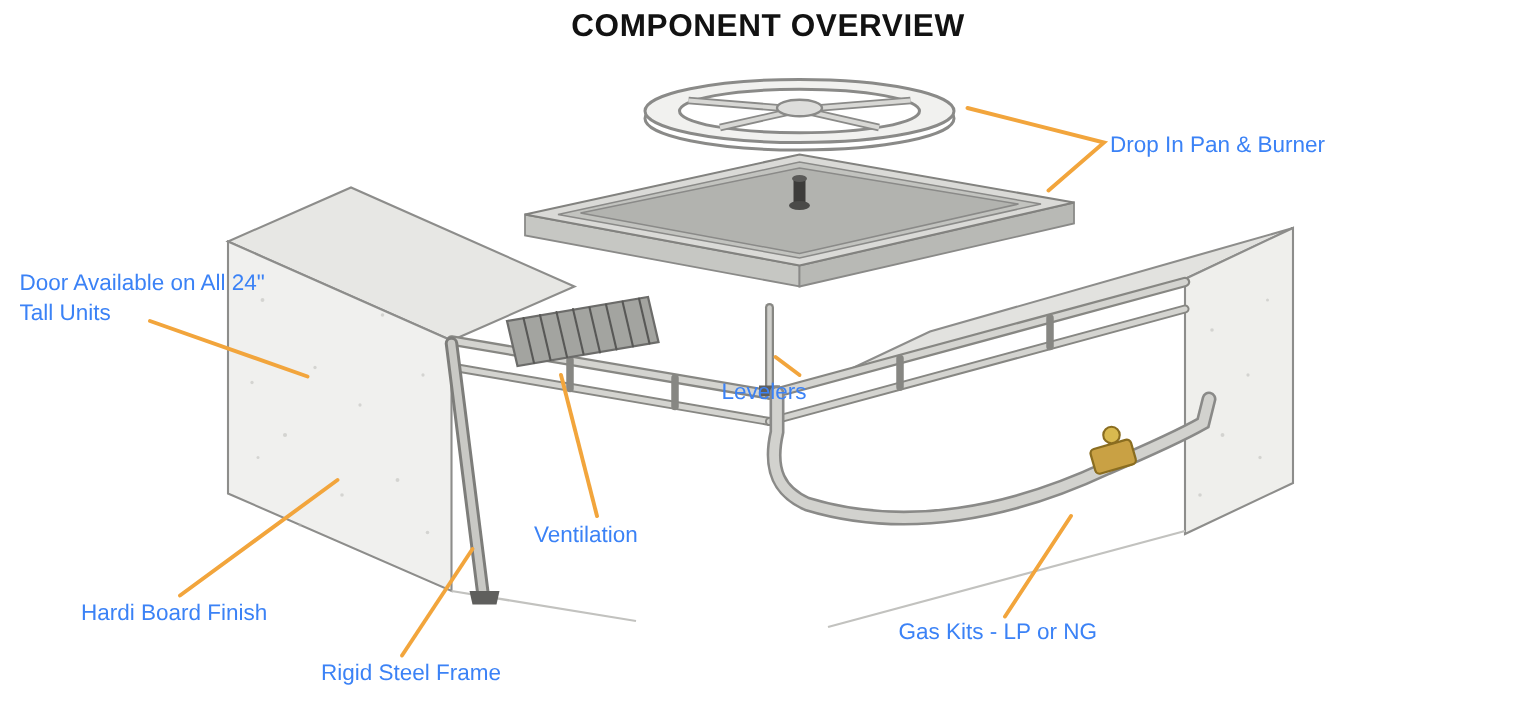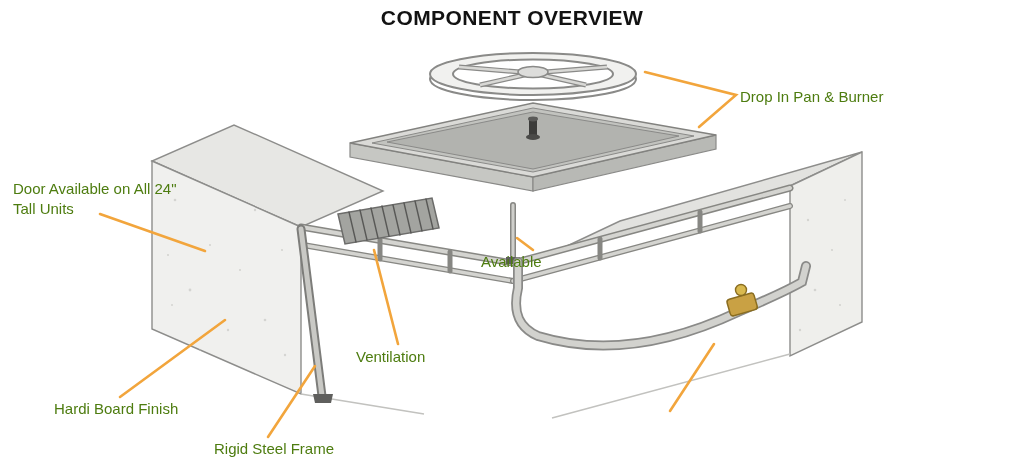--- a/index.html
+++ b/index.html
@@ -6,21 +6,21 @@
   .stage{
     position:relative;width:1024px;height:475px;background:#ffffff;overflow:hidden;
     font-family:"Liberation Sans", sans-serif;color:#111;
   }
   .title{
     position:absolute;left:0;top:6px;width:100%;text-align:center;
     font-size:21px;font-weight:bold;letter-spacing:.4px;color:#121212;
   }
   .diagram-svg{position:absolute;left:0;top:0;}
   .lbl{
-    position:absolute;font-size:15px;color:#4d7c0f;white-space:nowrap;line-height:1.35;
+    position:absolute;font-size:15px;color:#3b82f6;white-space:nowrap;line-height:1.35;
   }
   .lbl.wrap{white-space:normal;}
   #lbl-door{left:13px;top:179px;width:164px;}
   #lbl-dropin{left:740px;top:87px;}
   #lbl-levelers{left:481px;top:252px;}
   #lbl-vent{left:356px;top:347px;}
   #lbl-hardi{left:54px;top:399px;}
   #lbl-rigid{left:214px;top:439px;}
   #lbl-gas{left:599px;top:412px;}
   .leader{stroke:var(--leader,#F2A53C);stroke-width:2.6;stroke-linecap:round;fill:none;}
@@ -157,17 +157,18 @@
       <line class="leader" x1="533" y1="250" x2="517" y2="238"></line>
       <line class="leader" x1="398" y1="344" x2="374" y2="250"></line>
       <line class="leader" x1="120" y1="397" x2="225" y2="320"></line>
       <line class="leader" x1="268" y1="437" x2="315" y2="366"></line>
       <line class="leader" x1="670" y1="411" x2="714" y2="344"></line>
     </g>
   </svg>
 
   <div class="lbl" id="lbl-dropin">Drop In Pan &amp; Burner</div>
   <div class="lbl wrap" id="lbl-door">Door Available on All 24" Tall Units</div>
-  <div class="lbl" id="lbl-levelers">Available</div>
+  <div class="lbl" id="lbl-levelers">Levelers</div>
   <div class="lbl" id="lbl-vent">Ventilation</div>
   <div class="lbl" id="lbl-rigid">Rigid Steel Frame</div>
   <div class="lbl" id="lbl-hardi">Hardi Board Finish</div>
+  <div class="lbl" id="lbl-gas">Gas Kits - LP or NG</div>
 </div>
 
 </body></html>

